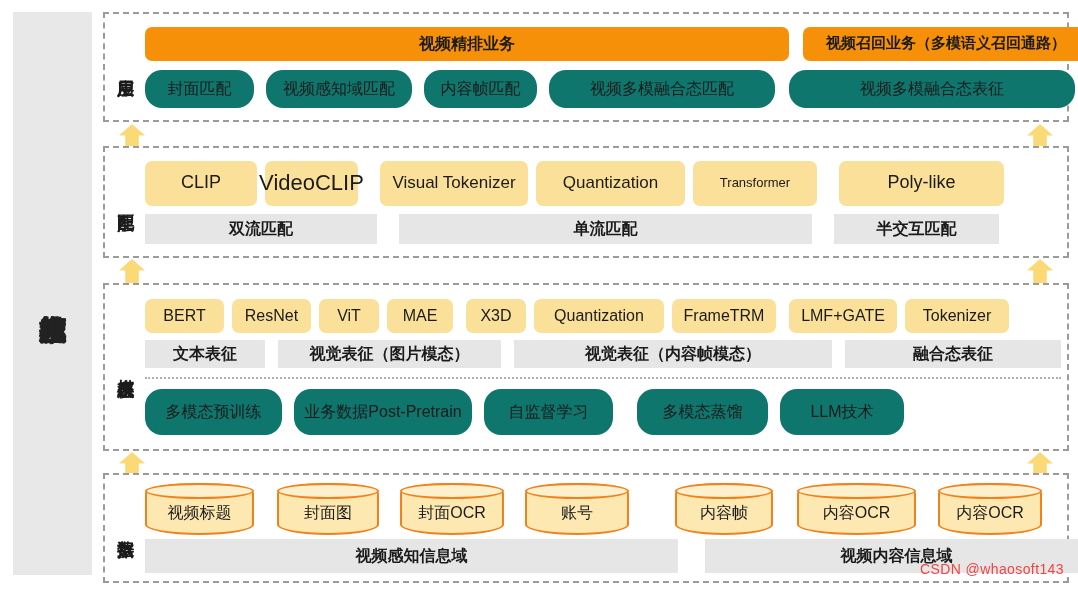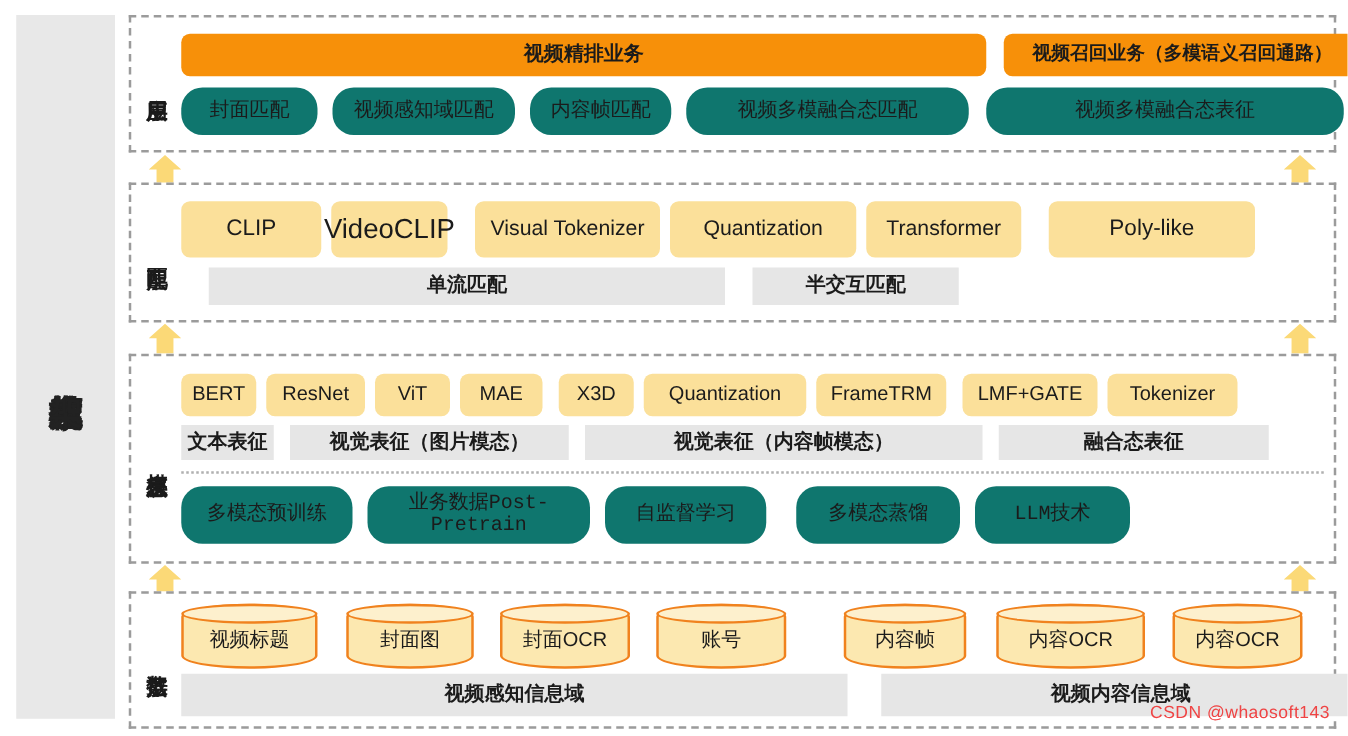--- a/index.html
+++ b/index.html
@@ -133,21 +133,21 @@
   #layer-match .row1 { height: 45px; margin-bottom: 8px; }
   #layer-match .row2 { height: 30px; }
 
   
   #layer-modal .row1 { height: 34px; margin-bottom: 7px; }
   #layer-modal .row2 { height: 28px; }
   #layer-modal .inner-sep {
     height: 0; border-top: 2px dotted #b0b0b0;
     margin: 9px 0 10px 0;
   }
-  #layer-modal .row3 { height: 46px; font-family: Liberation Mono, monospace; }
+  #layer-modal .row3 { height: 46px; }
 
   
   #layer-data .row1 { height: 52px; margin-bottom: 4px; }
   #layer-data .row2 { height: 34px; }
 
   
   .cyl {
     position: relative;
     box-sizing: border-box;
     background: #fce8b0;
@@ -240,62 +240,63 @@
     <div class="layer-body">
       <div class="row row1">
         <div class="pill" style="width:112px;font-size:18px">CLIP</div>
         <div class="gap" style="width:8px"></div>
         <div class="pill" style="width:93px;font-size:22px">VideoCLIP</div>
         <div class="gap" style="width:22px"></div>
         <div class="pill" style="width:148px;font-size:17px">Visual Tokenizer</div>
         <div class="gap" style="width:8px"></div>
         <div class="pill" style="width:149px;font-size:17px">Quantization</div>
         <div class="gap" style="width:8px"></div>
-        <div class="pill" style="width:124px;font-size:17px">Transformer</div>
+        <div class="pill" style="width:124px;font-size:13px">Transformer</div>
         <div class="gap" style="width:22px"></div>
         <div class="pill" style="width:165px;font-size:18px">Poly-like</div>
       </div>
       <div class="row row2">
+        <div class="graybar" style="width:232px">双流匹配</div>
         <div class="gap" style="width:22px"></div>
         <div class="graybar" style="width:413px">单流匹配</div>
         <div class="gap" style="width:22px"></div>
         <div class="graybar" style="width:165px">半交互匹配</div>
       </div>
     </div>
   </section>
 
   <div class="uparrow arr-l a2"></div>
   <div class="uparrow arr-r a2"></div>
 
   <section class="layer" id="layer-modal">
     <div class="layer-name">
       <span>模态表征层</span>
     </div>
     <div class="layer-body">
       <div class="row row1">
-        <div class="pill" style="width:60px">BERT</div>
+        <div class="pill" style="width:79px">BERT</div>
         <div class="gap" style="width:8px"></div>
         <div class="pill" style="width:79px">ResNet</div>
         <div class="gap" style="width:8px"></div>
         <div class="pill" style="width:60px">ViT</div>
         <div class="gap" style="width:8px"></div>
         <div class="pill" style="width:66px">MAE</div>
         <div class="gap" style="width:13px"></div>
         <div class="pill" style="width:60px">X3D</div>
         <div class="gap" style="width:8px"></div>
         <div class="pill" style="width:130px">Quantization</div>
         <div class="gap" style="width:8px"></div>
         <div class="pill" style="width:104px">FrameTRM</div>
         <div class="gap" style="width:13px"></div>
         <div class="pill" style="width:108px">LMF+GATE</div>
         <div class="gap" style="width:8px"></div>
         <div class="pill" style="width:104px">Tokenizer</div>
       </div>
       <div class="row row2">
-        <div class="graybar" style="width:74px">文本表征</div>
+        <div class="graybar" style="width:120px">文本表征</div>
         <div class="gap" style="width:13px"></div>
         <div class="graybar" style="width:223px">视觉表征（图片模态）</div>
         <div class="gap" style="width:13px"></div>
         <div class="graybar" style="width:318px">视觉表征（内容帧模态）</div>
         <div class="gap" style="width:13px"></div>
         <div class="graybar" style="width:216px">融合态表征</div>
       </div>
       <div class="inner-sep"></div>
       <div class="row row3">
         <div class="pill soft" style="width:137px">多模态预训练</div>

